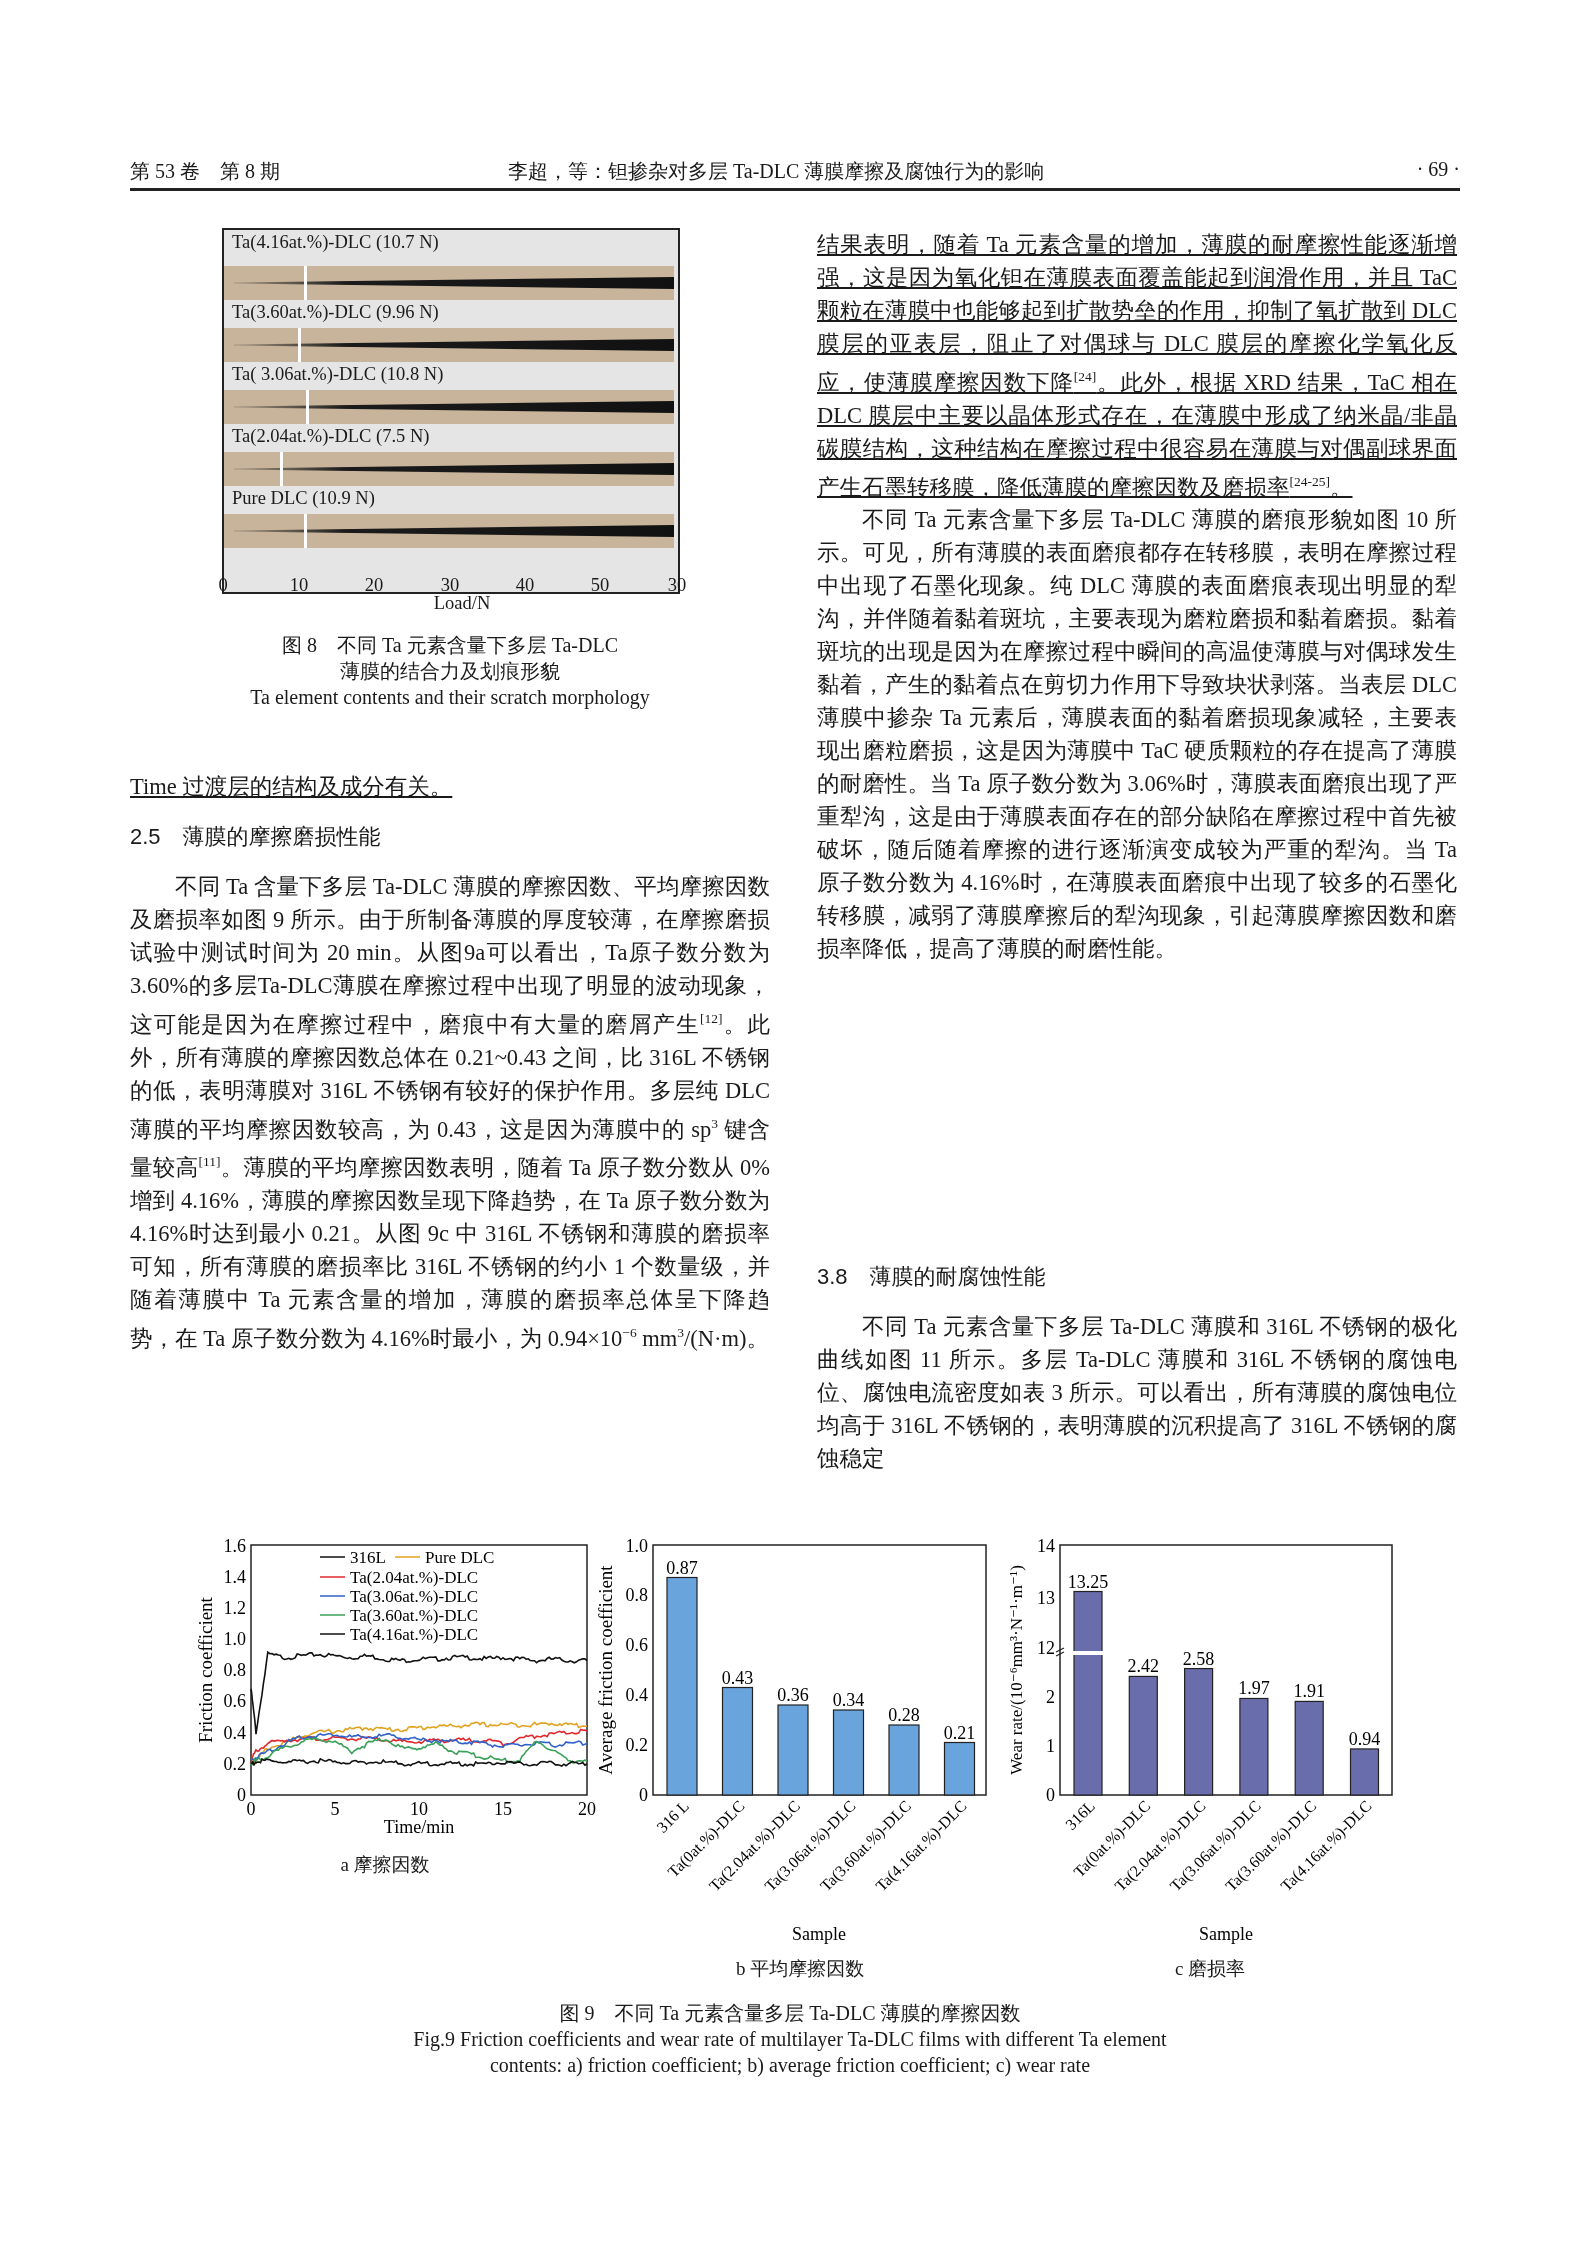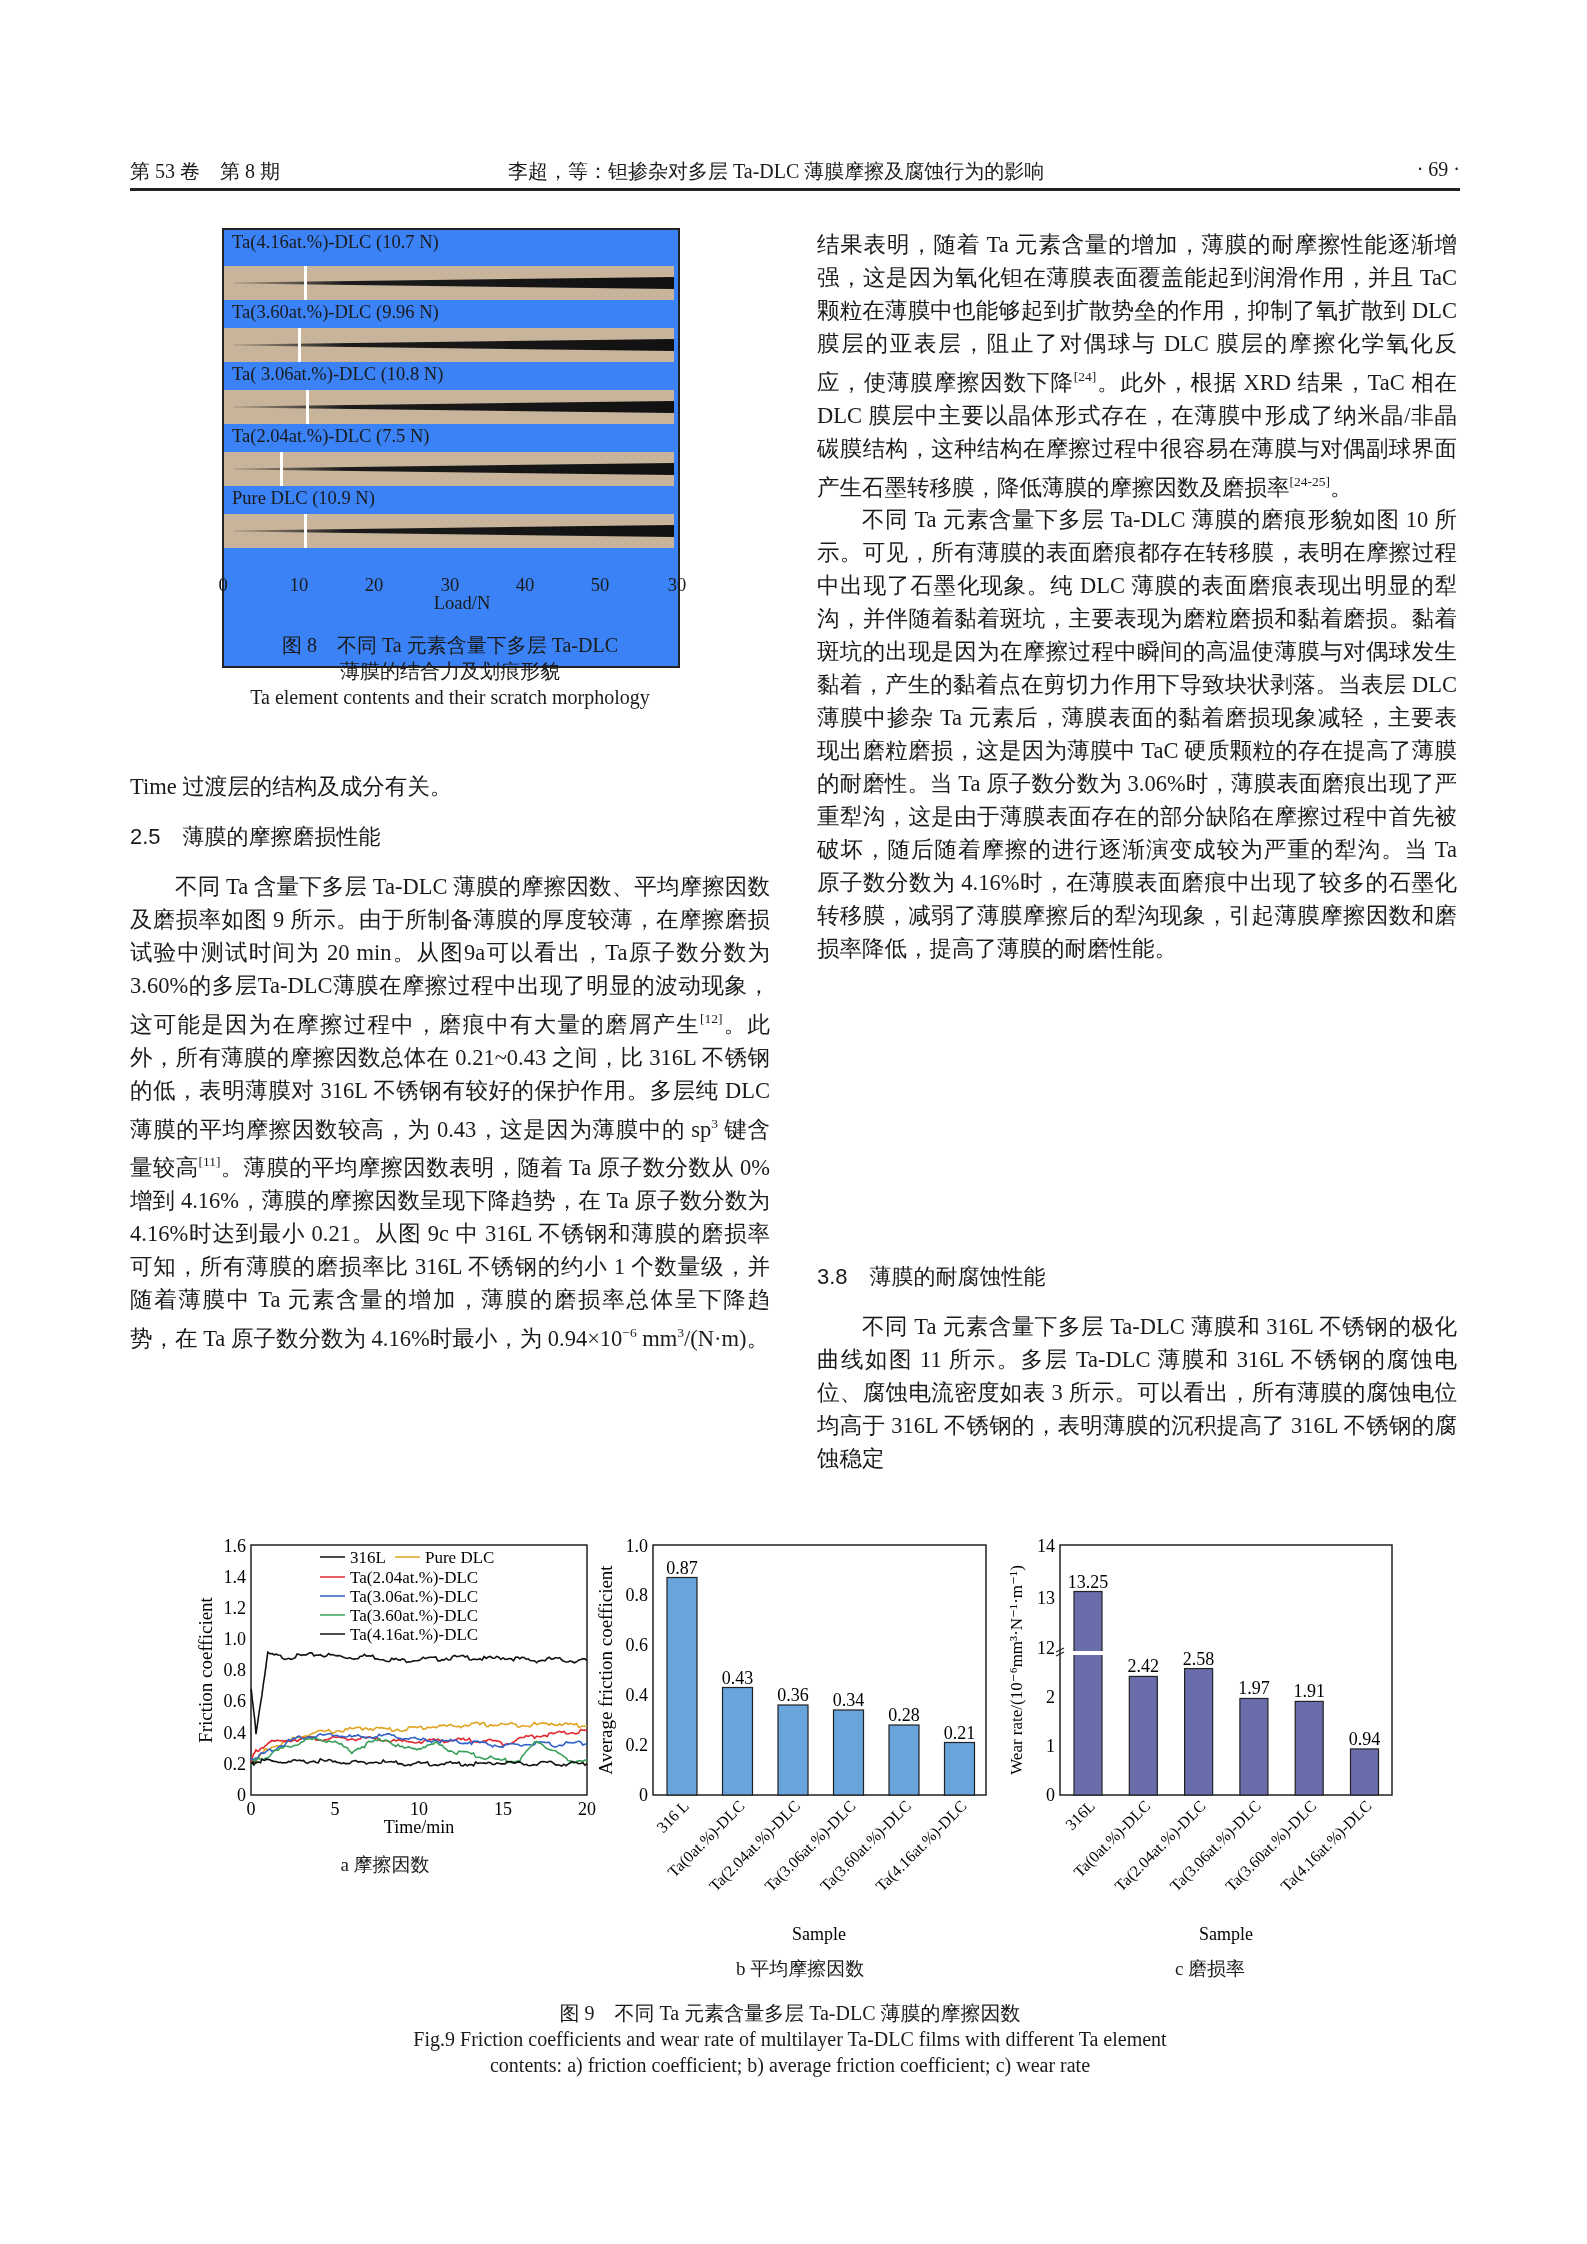--- a/index.html
+++ b/index.html
@@ -7,27 +7,27 @@
          font-family: "Liberation Serif", "DejaVu Serif", serif; color: #1a1a1a; }
   .abs { position: absolute; }
   .header { left: 130px; top: 152px; width: 1330px; height: 34px; font-size: 20px; }
   .header .l { position: absolute; left: 0; top: 6px; }
   .header .c { position: absolute; left: 378px; top: 6px; }
   .header .r { position: absolute; right: 0; top: 6px; }
   .hrule { left: 130px; top: 188px; width: 1330px; height: 3px; background: #222; }
 
   .para { font-size: 22.5px; line-height: 33px; text-align: justify; }
   .para p { margin: 0; text-indent: 2em; }
-  .para p.noindent { text-indent: 0; }
+  .para p.noindent { text-indent: 0; text-decoration: underline; }
   .secttl { font-family: "Liberation Sans", "DejaVu Sans", sans-serif; font-size: 22px; }
   .caption { text-align: center; font-size: 20px; line-height: 26px; }
   sup { font-size: 0.6em; }
 
   
-  .fig8 { left: 222px; top: 228px; width: 458px; height: 440px; border: 2px solid #222; box-sizing: border-box; background: #3b82f6; }
+  .fig8 { left: 222px; top: 228px; width: 458px; height: 366px; border: 2px solid #222; box-sizing: border-box; background: #e5e5e5; }
   .scratch-label { position: absolute; left: 8px; font-size: 18.5px; white-space: nowrap; }
   .scratch { position: absolute; left: 0; width: 450px; height: 34px; background: #c8b49a; overflow: hidden; }
   .scratch .track { position: absolute; left: 10px; top: 11px; height: 12px; width: 440px;
      background: linear-gradient(90deg, rgba(40,40,40,0.2) 0%, #1b1b1b 25%, #111 100%);
      clip-path: polygon(0 45%, 100% 0, 100% 100%, 0 55%); }
   .scratch .marker { position: absolute; top: 0; width: 3px; height: 34px; background: #fff; }
   .fig8-axis { left: 222px; top: 573px; width: 458px; height: 40px; }
   .tick-lbl { position: absolute; font-size: 18.5px; transform: translateX(-50%); }
 
   svg text { font-family: "Liberation Serif", "DejaVu Serif", serif; }

